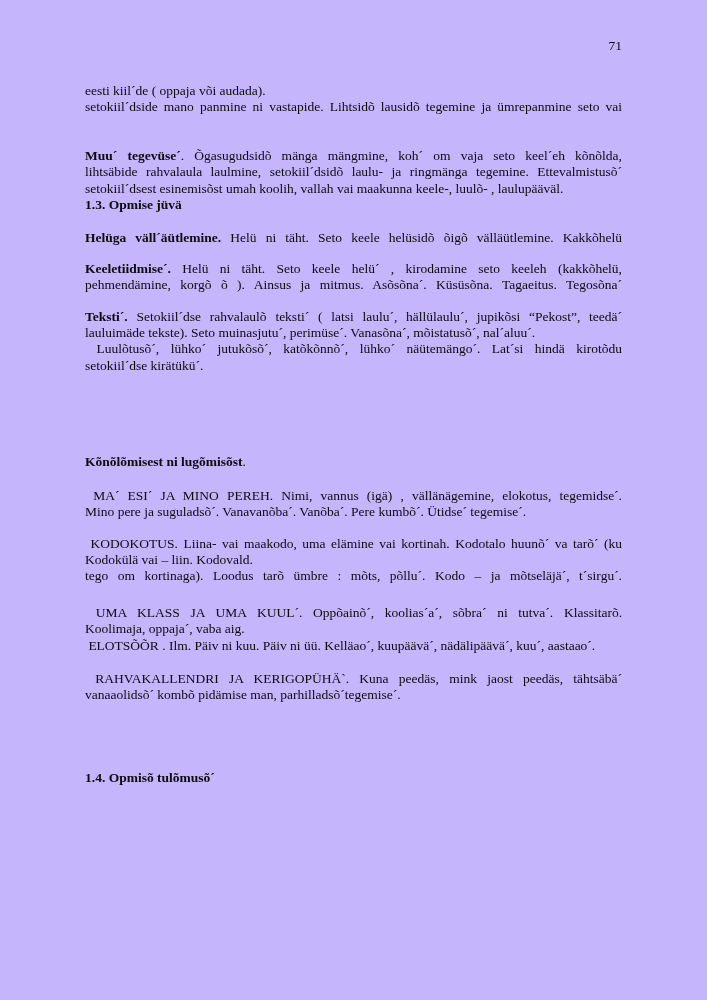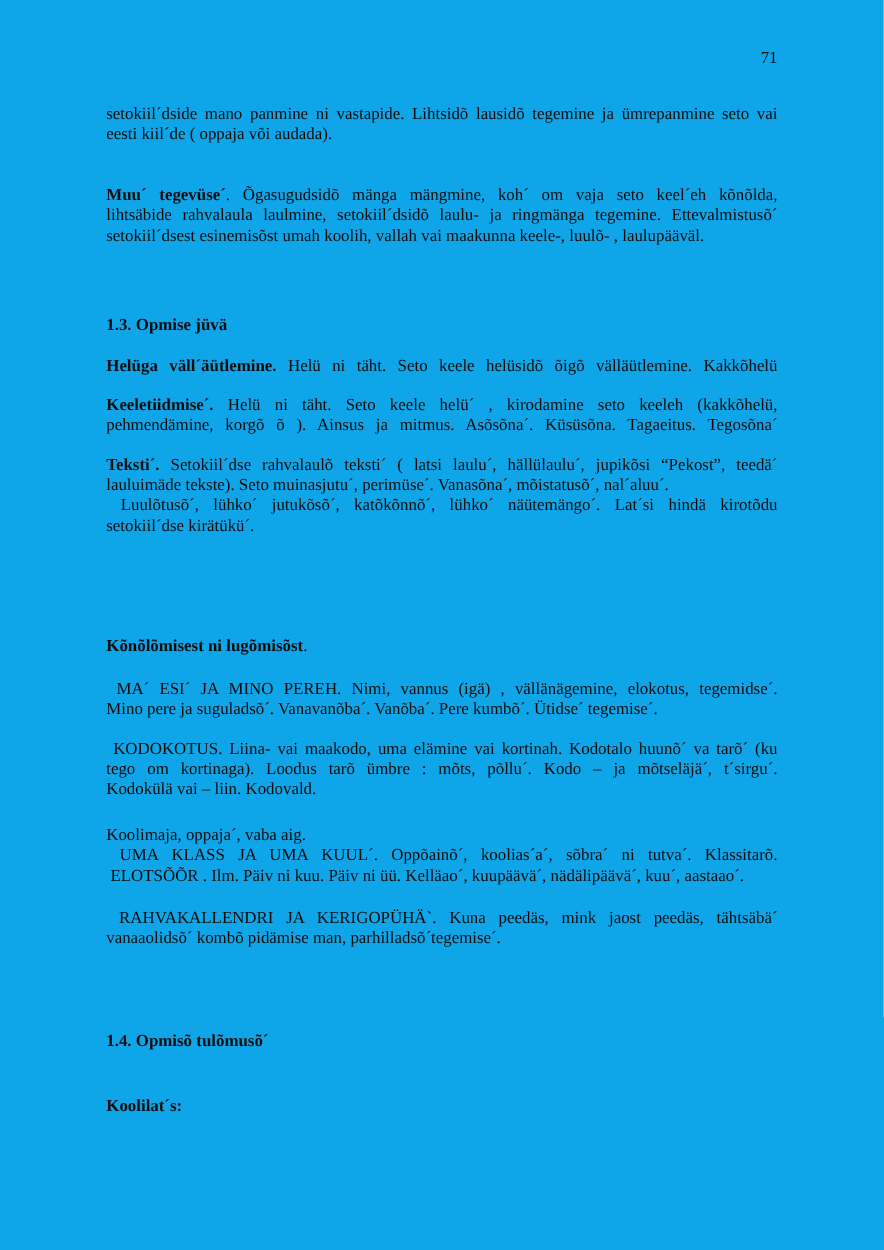--- a/index.html
+++ b/index.html
@@ -1,19 +1,19 @@
 <!DOCTYPE html>
 <html><head>
 <meta charset="utf-8">
 <style>
   html,body{margin:0;padding:0;background:#e8e8e8;}
   #page{
     position:relative;
     width:707px;height:1000px;
-    background:#0ea5e9;
+    background:#c4b5fd;
     font-family:"Liberation Serif", serif;
     color:#0c0c0c;
     overflow:hidden;
     margin:0 auto;
   }
   #pageno{
     position:absolute;
     top:38px; right:85px;
     font-size:13.5px;
   }
@@ -24,21 +24,21 @@
     font-size:13.5px;
     line-height:16.4px;
   }
   .line{white-space:pre-wrap;}
   .j{text-align:justify; text-align-last:justify;}
   .bold{font-weight:bold;}
   b{font-weight:bold;}
   
   .b-intro{margin-top:0;}
   .b-muu{margin-top:32px;}
-  .b-h13{margin-top:55px;}
+  .b-h13{}
   .b-heluga{margin-top:17px;}
   .b-keele{margin-top:14px;}
   .b-teksti{margin-top:15px;}
   .b-konol{margin-top:80px;}
   .b-maesi{margin-top:17px;}
   .b-kodo{margin-top:15px;}
   .b-uma{margin-top:20px;}
   .b-elot{margin-top:0;}
   .b-rahva{margin-top:17px;}
   .b-h14{margin-top:66px;}
@@ -47,22 +47,22 @@
 </head>
 <body>
 
 <div id="page">
 
   <div id="pageno">71</div>
 
   <div id="content">
 
     <div class="b-intro">
+      <div class="line">eesti kiil´de ( oppaja või audada).</div>
       <div class="line j">setokiil´dside mano panmine ni vastapide. Lihtsidõ lausidõ tegemine ja ümrepanmine seto vai</div>
-      <div class="line">eesti kiil´de ( oppaja või audada).</div>
     </div>
 
     <div class="b-muu">
       <div class="line j"><b>Muu´ tegevüse´</b><span>. Õgasugudsidõ mänga mängmine, koh´ om vaja seto keel´eh kõnõlda,</span></div>
       <div class="line j">lihtsäbide rahvalaula laulmine, setokiil´dsidõ laulu- ja ringmänga tegemine. Ettevalmistusõ´</div>
       <div class="line">setokiil´dsest esinemisõst umah koolih, vallah vai maakunna keele-, luulõ- , laulupääväl.</div>
     </div>
 
     <div class="b-h13 bold">1.3. Opmise jüvä</div>
 
@@ -86,36 +86,35 @@
       <div class="line"><b>Kõnõlõmisest ni lugõmisõst</b><span>.</span></div>
     </div>
 
     <div class="b-maesi">
       <div class="line j"> MA´ ESI´ JA MINO PEREH. Nimi, vannus (igä) , vällänägemine, elokotus, tegemidse´.</div>
       <div class="line">Mino pere ja suguladsõ´. Vanavanõba´. Vanõba´. Pere kumbõ´. Ütidse´ tegemise´.</div>
     </div>
 
     <div class="b-kodo">
       <div class="line j"> KODOKOTUS. Liina- vai maakodo, uma elämine vai kortinah. Kodotalo huunõ´ va tarõ´ (ku</div>
+      <div class="line">Kodokülä vai – liin. Kodovald.</div>
       <div class="line j">tego om kortinaga). Loodus tarõ ümbre : mõts, põllu´. Kodo – ja mõtseläjä´, t´sirgu´.</div>
-      <div class="line">Kodokülä vai – liin. Kodovald.</div>
     </div>
 
     <div class="b-uma">
+      <div class="line j"> UMA KLASS JA UMA KUUL´. Oppõainõ´, koolias´a´, sõbra´ ni tutva´. Klassitarõ.</div>
       <div class="line">Koolimaja, oppaja´, vaba aig.</div>
-      <div class="line j"> UMA KLASS JA UMA KUUL´. Oppõainõ´, koolias´a´, sõbra´ ni tutva´. Klassitarõ.</div>
     </div>
 
     <div class="b-elot">
       <div class="line"> ELOTSÕÕR . Ilm. Päiv ni kuu. Päiv ni üü. Kelläao´, kuupäävä´, nädälipäävä´, kuu´, aastaao´.</div>
     </div>
 
     <div class="b-rahva">
       <div class="line j"> RAHVAKALLENDRI JA KERIGOPÜHÄ`. Kuna peedäs, mink jaost peedäs, tähtsäbä´</div>
       <div class="line">vanaaolidsõ´ kombõ pidämise man, parhilladsõ´tegemise´.</div>
     </div>
 
     <div class="b-h14 bold">1.4. Opmisõ tulõmusõ´</div>
 
-    <div class="b-kool bold">Koolilat´s:</div>
 
   </div>
 </div>
 
 </body></html>

